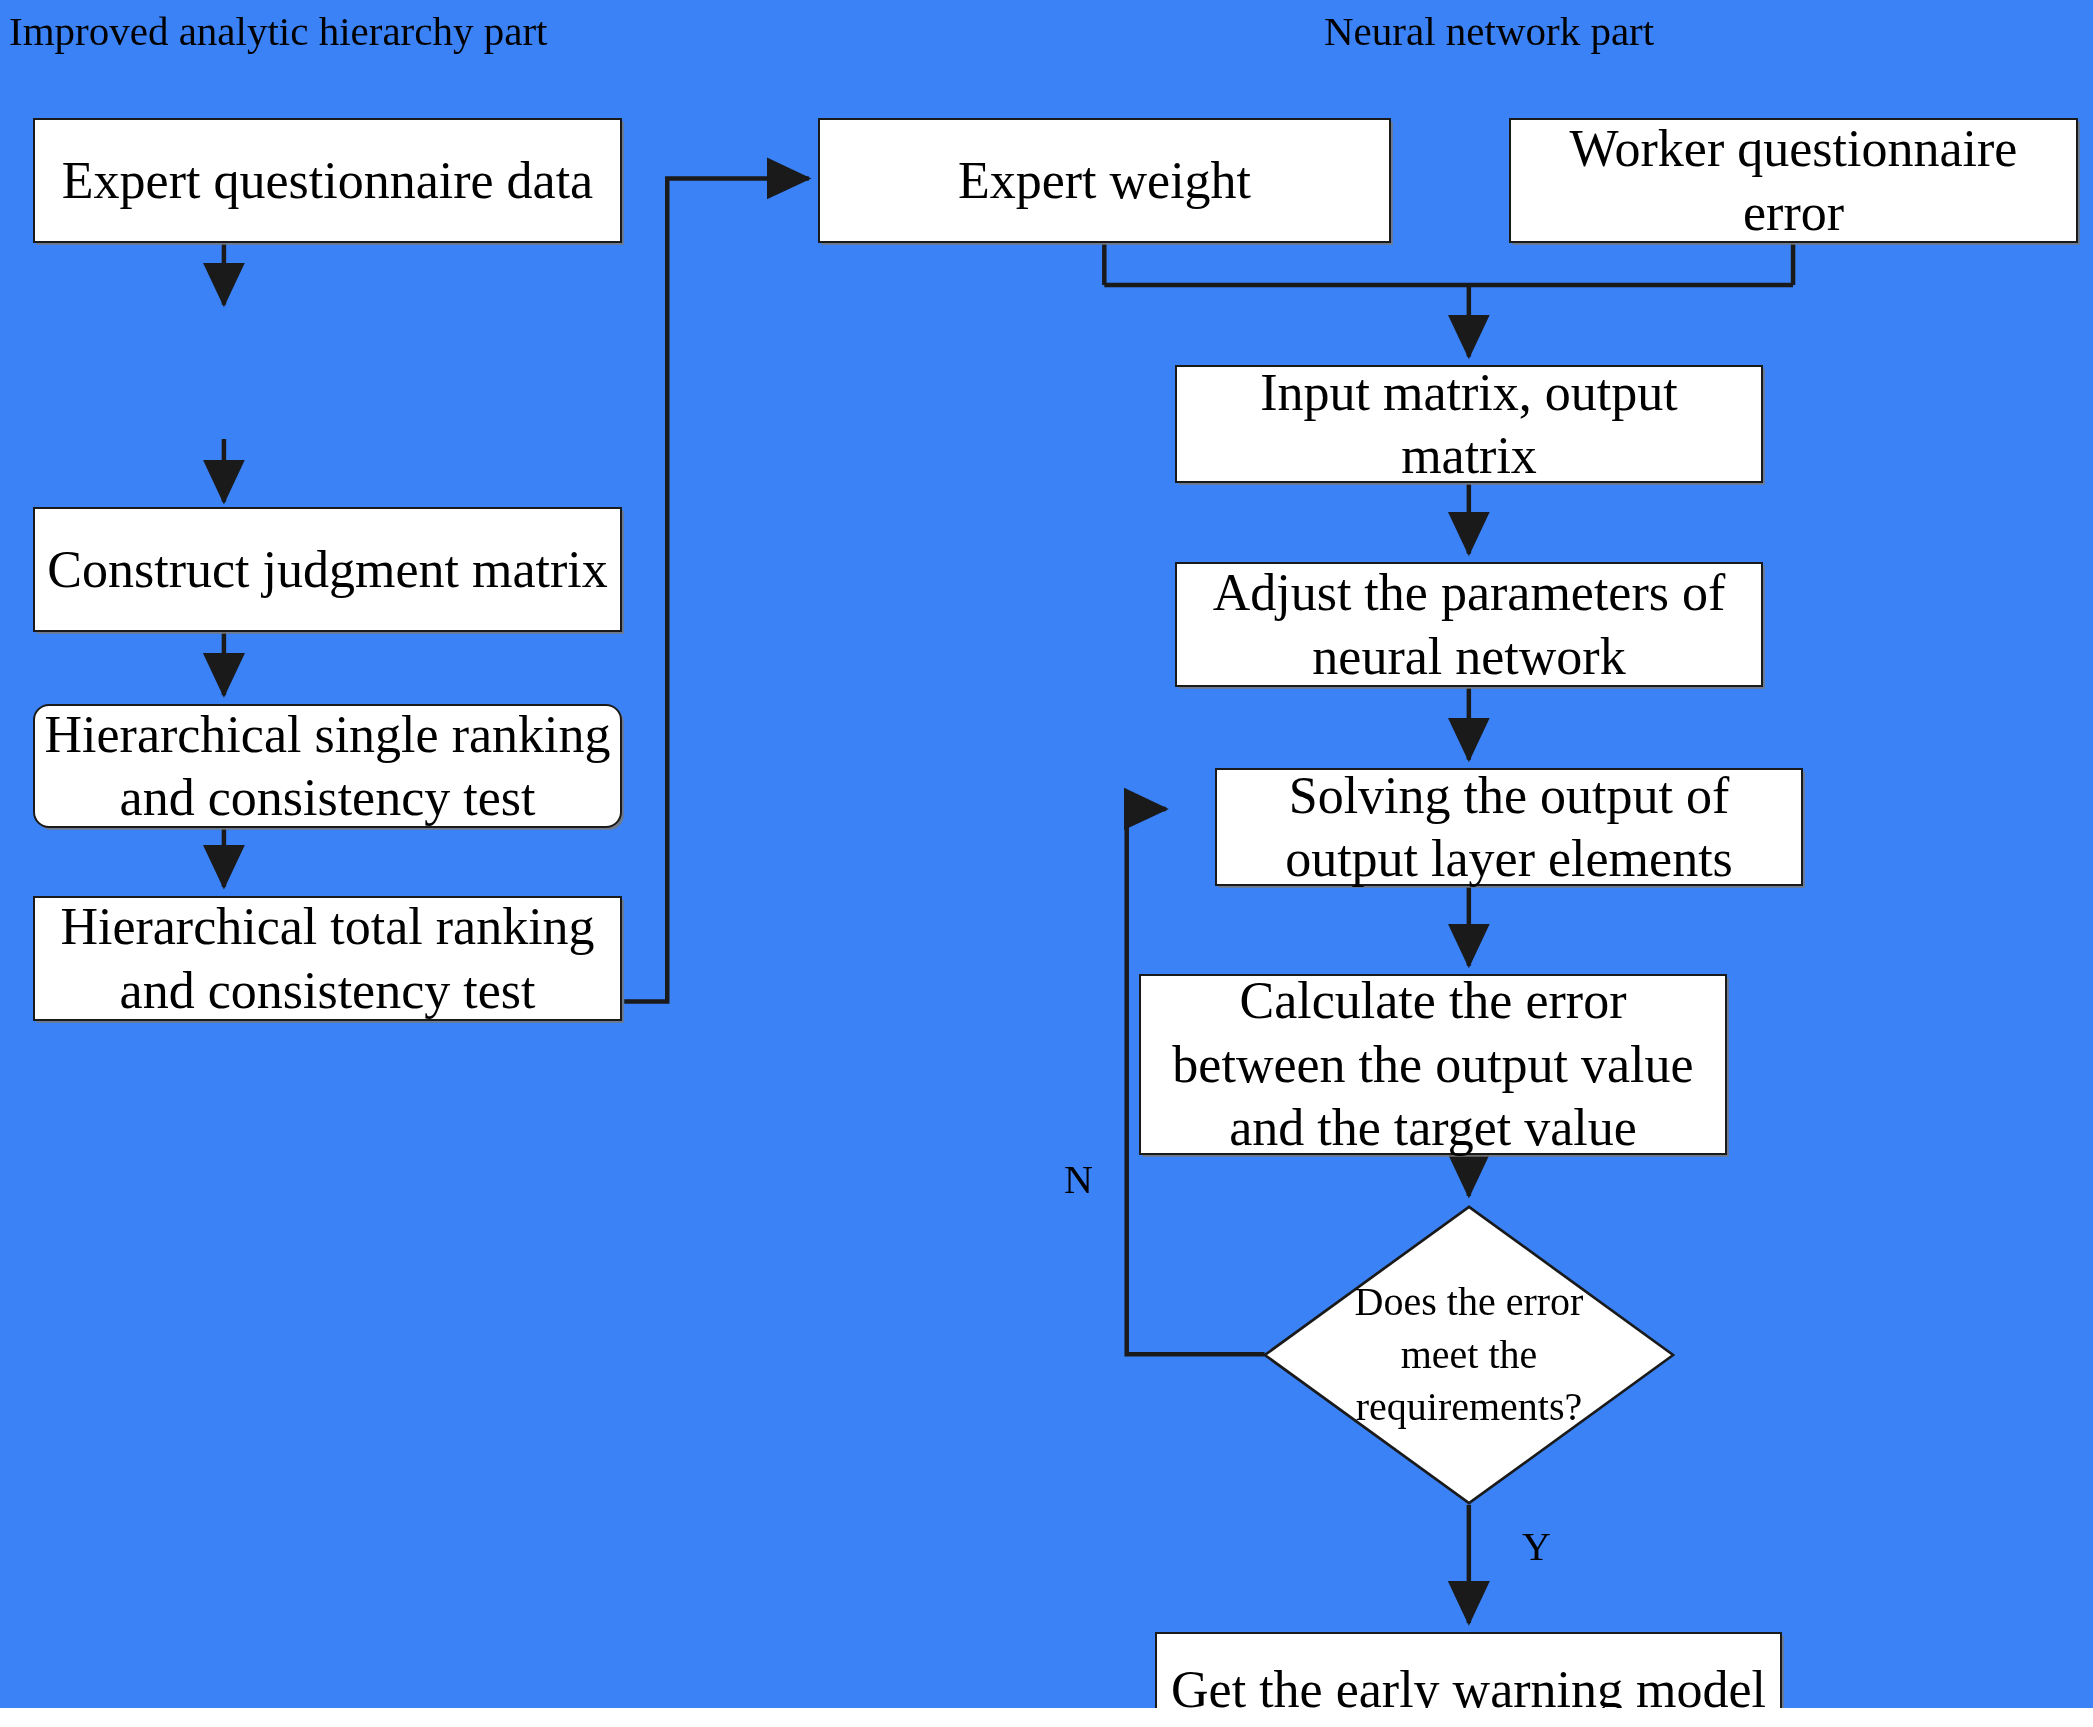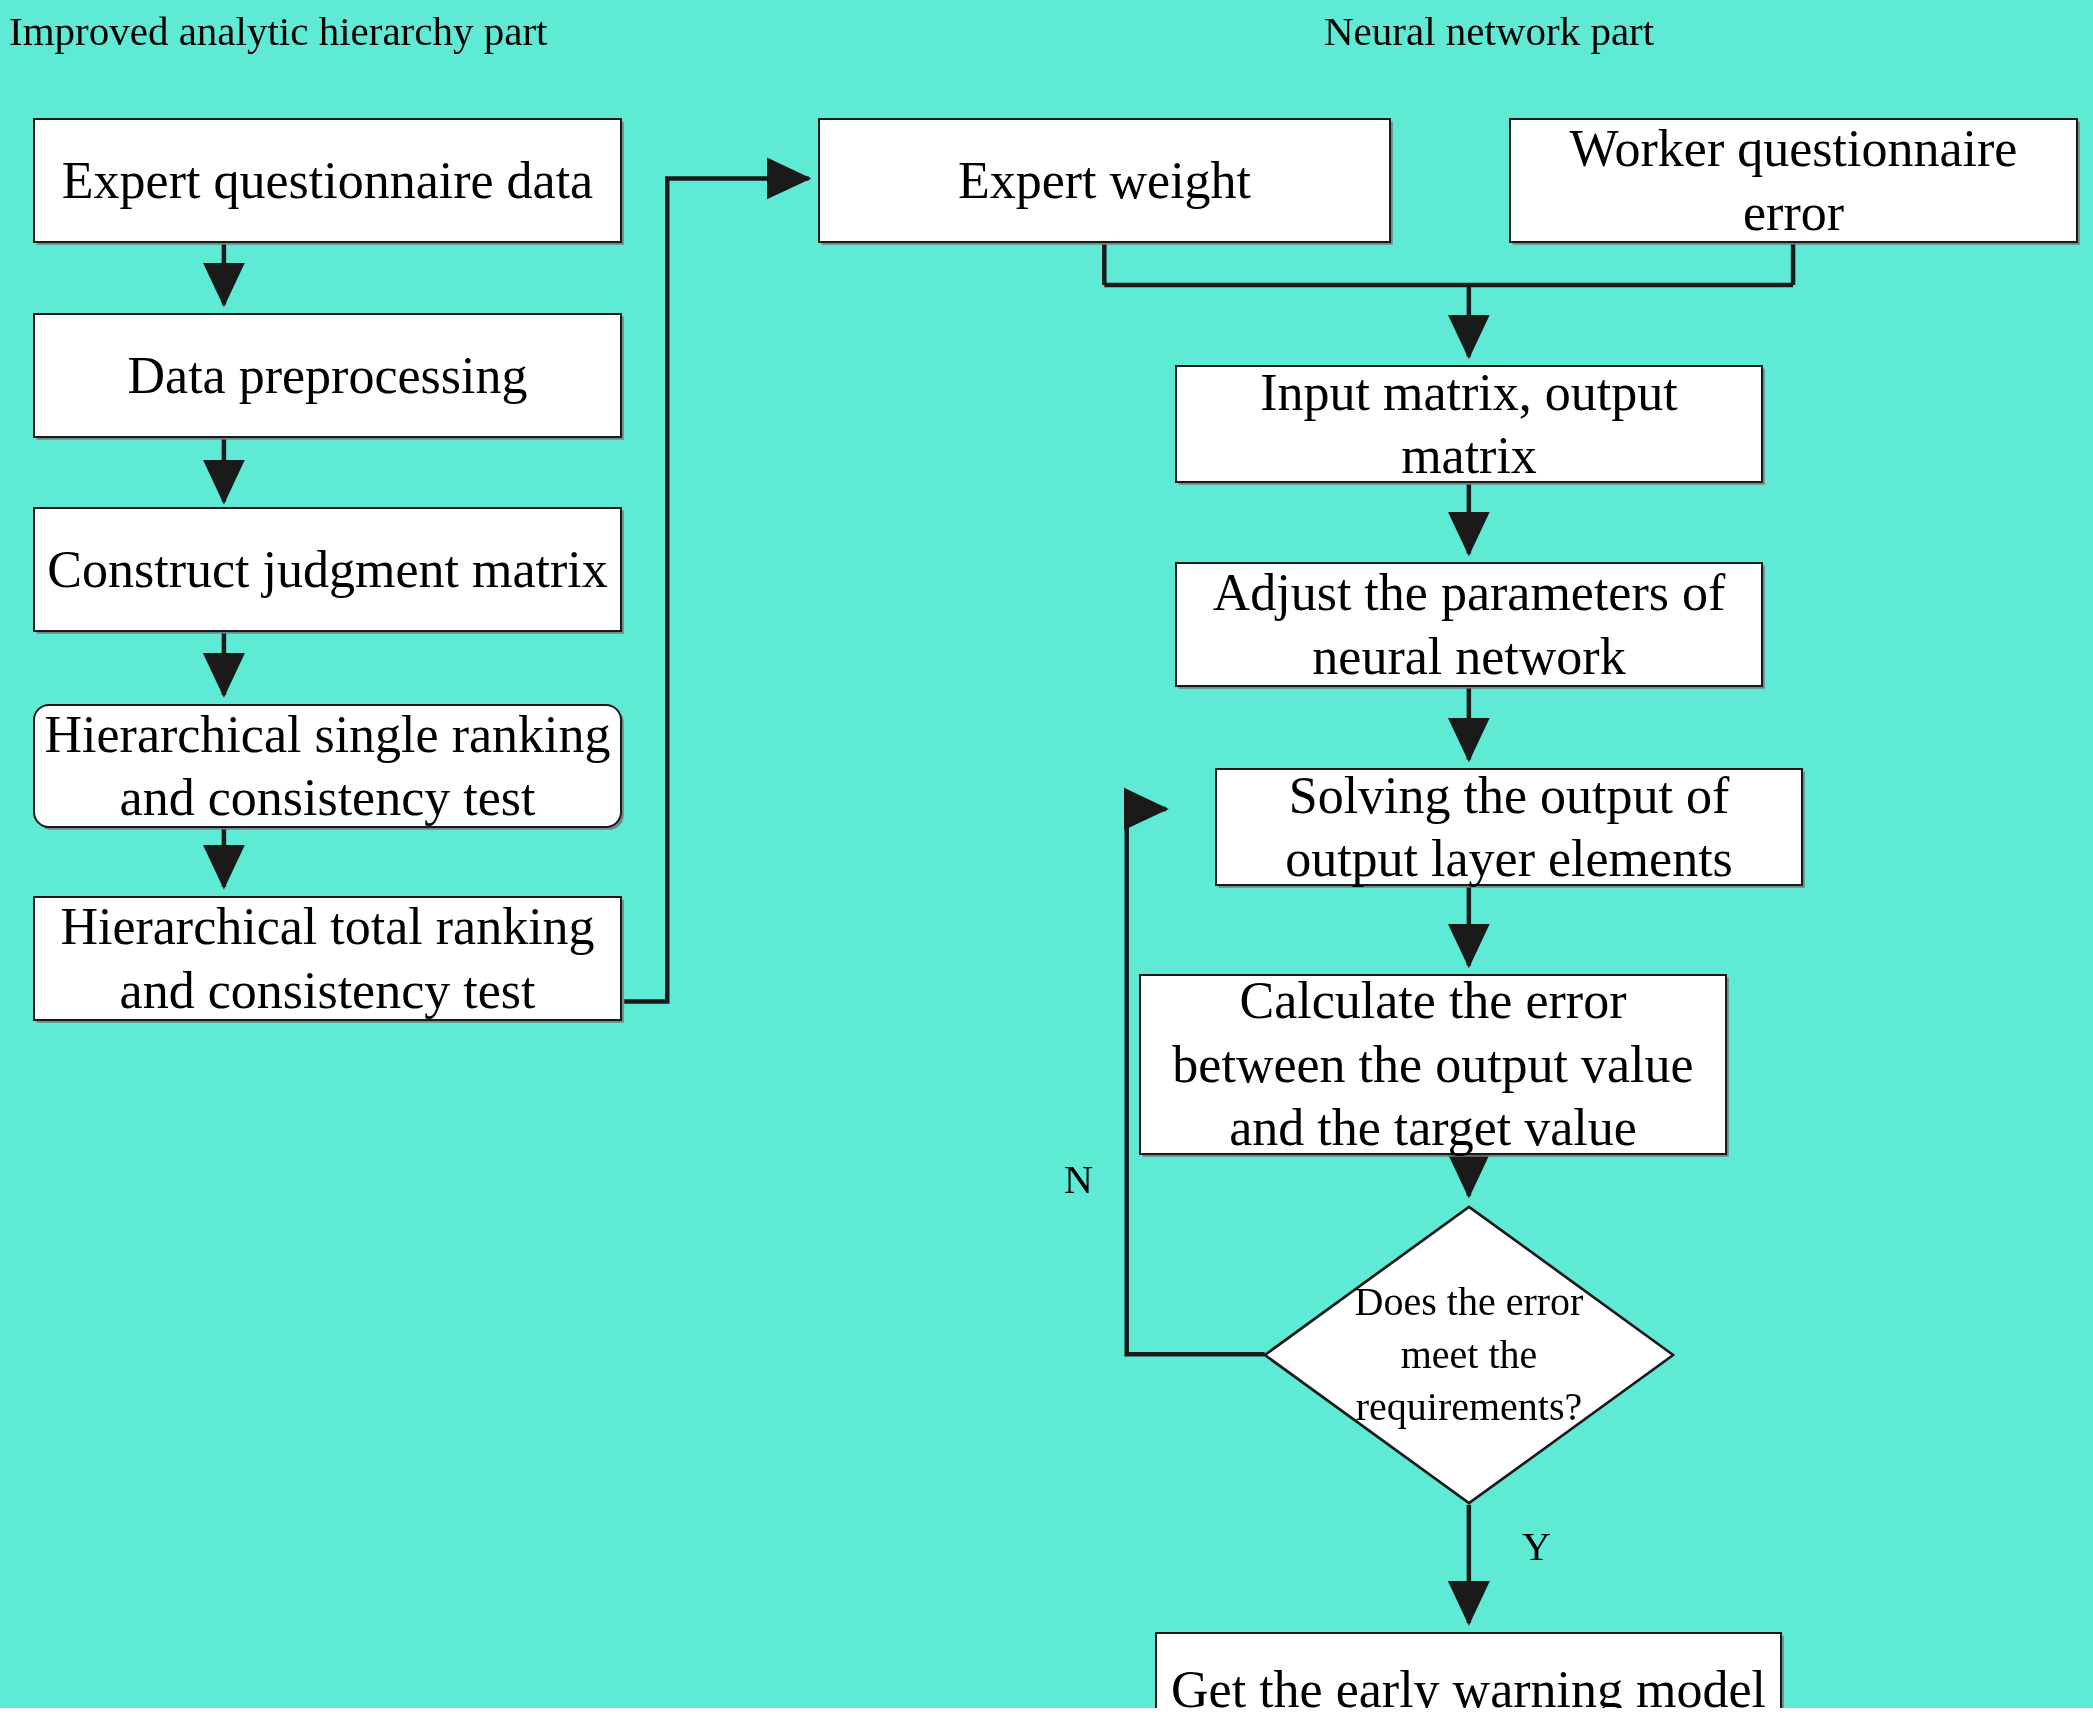--- a/index.html
+++ b/index.html
@@ -8,21 +8,21 @@
     padding: 0;
     background: #ffffff;
   }
   body {
     font-family: "Liberation Serif", "DejaVu Serif", serif;
   }
   #canvas {
     position: relative;
     width: 2094px;
     height: 1708px;
-    background: #5eead4;
+    background: #3b82f6;
     overflow: hidden;
   }
   #wires {
     position: absolute;
     left: 0;
     top: 0;
     width: 2094px;
     height: 1728px;
     pointer-events: none;
   }
@@ -117,23 +117,20 @@
   </svg>
 
   <div class="section-title" style="left:9px; top:9px;">Improved analytic hierarchy part</div>
 
   <div class="section-title" style="left:1324px; top:9px;">Neural network part</div>
 
   <div class="node" style="left:33px; top:118px; width:589px; height:125px;">
     <span>Expert questionnaire data</span>
   </div>
 
-  <div class="node" style="left:33px; top:313px; width:589px; height:125px;">
-    <span>Data preprocessing</span>
-  </div>
 
   <div class="node" style="left:33px; top:507px; width:589px; height:125px;">
     <span>Construct judgment matrix</span>
   </div>
 
   <div class="node" style="left:33px; top:704px; width:589px; height:124px;border-radius:16px;">
     <span>Hierarchical single ranking and consistency test</span>
   </div>
 
   <div class="node" style="left:33px; top:896px; width:589px; height:125px;">

